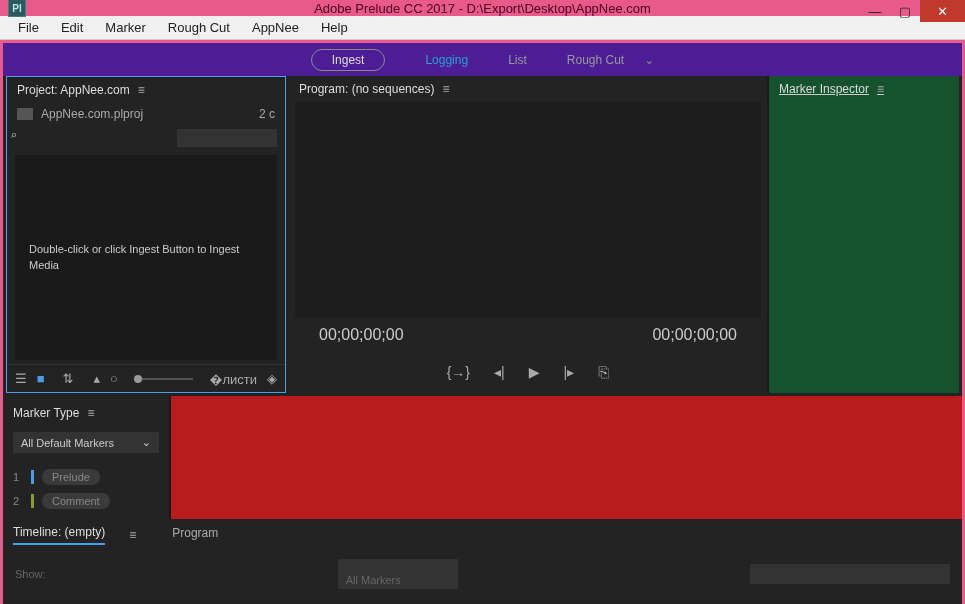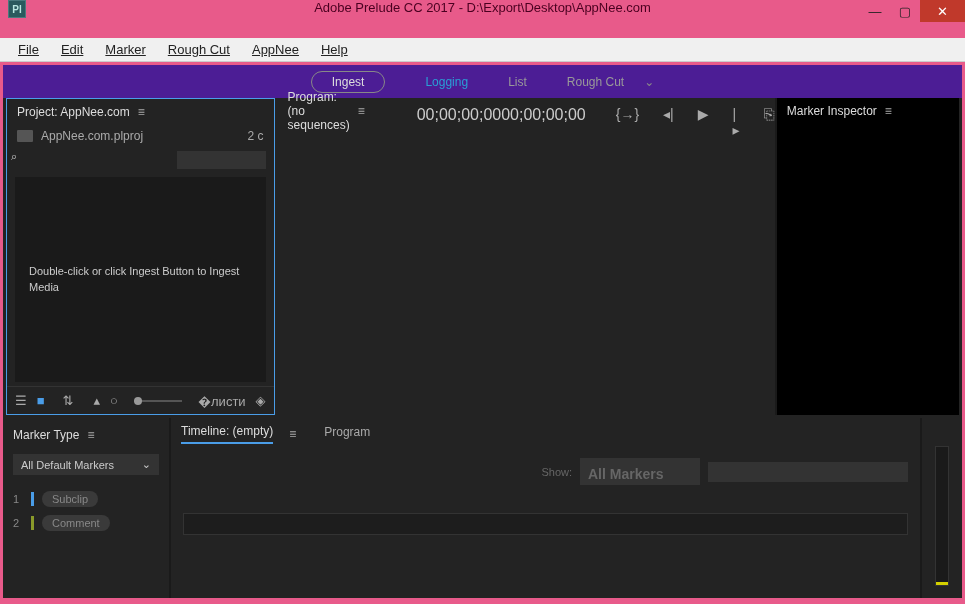--- a/index.html
+++ b/index.html
@@ -1,26 +1,26 @@
 <!DOCTYPE html>
 <html><head>
 <meta charset="utf-8">
 <style>
 * { margin: 0; padding: 0; box-sizing: border-box; font-family: -apple-system, "Segoe UI", Arial, sans-serif; }
 body { background: #e85a8a; width: 965px; height: 604px; overflow: hidden; font-size: 12px; color: #ccc; }
 
-.titlebar { height: 38px; background: #e85a8a; display: flex; align-items: flex-start; position: relative; }
+.titlebar { height: 16px; background: #e85a8a; display: flex; align-items: center; position: relative; }
 .app-icon { width: 18px; height: 18px; background: #2a5a5e; color: #b8e6e0; display: flex; align-items: center; justify-content: center; font-size: 10px; font-weight: bold; margin-left: 8px; border: 1px solid #4a7a7e; }
 .title-text { position: absolute; left: 50%; transform: translateX(-50%); color: #4a0020; font-size: 13px; }
 .win-controls { position: absolute; right: 0; top: 0; display: flex; }
 .win-btn { width: 30px; height: 22px; display: flex; align-items: center; justify-content: center; color: #222; font-size: 13px; cursor: pointer; }
 .win-btn.close { background: #c0392b; color: #fff; width: 45px; }
 
 .menubar { height: 24px; background: #f0f0f0; display: flex; align-items: center; padding: 0 8px; gap: 2px; border-bottom: 1px solid #ccc; }
-.menu-item { padding: 2px 10px; color: #222; font-size: 13px; cursor: pointer; text-decoration: underline; }
+.menu-item { padding: 2px 10px; color: #222; font-size: 13px; cursor: pointer; }
 
 .workspace-bar { height: 36px; background: #4c1d95; display: flex; align-items: center; justify-content: center; gap: 40px; border: 3px solid #e85a8a; border-bottom: none; }
 .ws-tab { color: #999; font-size: 12px; cursor: pointer; padding: 4px 0; }
 .ws-tab.pill { border: 1px solid #888; border-radius: 12px; padding: 3px 20px; color: #ddd; }
 .ws-tab.active { color: #2a9fd6; }
 .ws-chevron { color: #888; margin-left: -20px; }
 
 .main-area { display: flex; height: 320px; border-left: 3px solid #e85a8a; border-right: 3px solid #e85a8a; background: #232323; }
 
 .project-panel { width: 280px; border: 1px solid #4a9de8; background: #232323; display: flex; flex-direction: column; margin: 0 3px 3px 3px; }
@@ -33,46 +33,46 @@
 .search-icon-wrap { position: relative; }
 .search-icon { position: absolute; left: 4px; top: 3px; color: #ccc; font-size: 11px; }
 .media-bin { flex: 1; margin: 4px 8px; background: #1a1a1a; display: flex; align-items: center; padding: 0 14px; }
 .media-hint { color: #ccc; font-size: 11px; line-height: 1.4; }
 .project-toolbar { height: 28px; display: flex; align-items: center; padding: 0 8px; gap: 10px; border-top: 1px solid #333; }
 .pt-icon { color: #aaa; cursor: pointer; font-size: 13px; }
 .pt-icon.active { color: #4a9de8; }
 .zoom-slider { flex: 1; height: 2px; background: #555; position: relative; margin: 0 6px; }
 .zoom-handle { position: absolute; left: 0; top: -3px; width: 8px; height: 8px; border-radius: 50%; background: #999; }
 
-.program-panel { flex: 1; background: #232323; display: flex; flex-direction: row; border-right: 2px solid #1a1a1a; margin-bottom: 3px; }
+.program-panel { flex: 1; background: #232323; display: flex; flex-direction: column; border-right: 2px solid #1a1a1a; margin-bottom: 3px; }
 .program-view { flex: 1; background: #1d1d1d; margin: 0 6px; }
 .timecode-row { display: flex; justify-content: space-between; padding: 8px 30px 12px; color: #ccc; font-size: 16px; }
 .transport { display: flex; justify-content: center; gap: 24px; padding: 8px 0 12px; }
 .tr-btn { color: #aaa; cursor: pointer; font-size: 14px; }
 
-.inspector-panel { width: 190px; background: #000000; margin-right: 3px; margin-bottom: 3px; }
+.inspector-panel { width: 190px; background: #14532d; margin-right: 3px; margin-bottom: 3px; text-decoration: underline; }
 .inspector-body { padding: 8px 12px; color: #999; font-size: 12px; }
 
-.lower-area { display: flex; height: 183px; border: 3px solid #e85a8a; border-top: none; background: #b91c1c; }
+.lower-area { display: flex; height: 183px; border: 3px solid #e85a8a; border-top: none; background: #b91c1c; flex-direction: column; }
 
 .marker-type-panel { width: 168px; background: #232323; border-right: 2px solid #1a1a1a; padding-top: 4px; }
 .marker-dropdown { margin: 6px 10px; background: #333; padding: 4px 8px; display: flex; justify-content: space-between; align-items: center; color: #ccc; font-size: 11px; cursor: pointer; }
 .marker-list { padding: 6px 10px; }
 .marker-item { display: flex; align-items: center; gap: 8px; padding: 4px 0; color: #aaa; font-size: 11px; }
 .marker-num { width: 10px; color: #888; }
 .marker-bar { width: 3px; height: 14px; }
 .marker-chip { background: #3a3a3a; padding: 2px 10px; border-radius: 9px; color: #888; }
 
 .timeline-panel { flex: 1; background: #232323; display: flex; flex-direction: column; }
-.timeline-tabs { display: flex; gap: 28px; padding: 6px 10px; align-items: center; }
+.timeline-tabs { display: flex; gap: 36px; padding: 6px 10px; align-items: center; }
 .tl-tab { color: #aaa; font-size: 12px; padding-bottom: 4px; cursor: pointer; }
 .tl-tab.active { color: #ddd; border-bottom: 2px solid #4a9de8; }
-.tl-controls { display: flex; align-items: center; gap: 8px; padding: 8px 12px; justify-content: flex-end; }
+.tl-controls { display: flex; align-items: center; gap: 8px; padding: 8px 12px; justify-content: space-between; }
 .tl-show-label { color: #666; font-size: 11px; }
-.tl-select { background: #333; color: #666; padding: 8px 28px 3px 8px; font-size: 14px; min-width: 120px; font-weight: bold; }
+.tl-select { background: #333; color: #666; padding: 15px 28px 3px 8px; font-size: 11px; min-width: 120px; }
 .tl-search { background: #333; width: 200px; height: 20px; border: none; position: relative; }
 .tl-track { margin: 20px 12px 0; height: 22px; background: #1d1d1d; border: 1px solid #333; }
 
 .audio-meter { width: 42px; background: #232323; border-left: 2px solid #1a1a1a; display: flex; align-items: flex-end; justify-content: center; padding-bottom: 12px; }
 .meter-bar { width: 14px; height: 140px; background: #1a1a1a; border: 1px solid #333; position: relative; }
 .meter-level { position: absolute; bottom: 0; left: 0; right: 0; height: 3px; background: #d4d000; }
 </style>
 </head>
 <body>
 
@@ -174,21 +174,21 @@
       <span class="panel-menu">≡</span>
     </div>
     <div class="marker-dropdown">
       <span>All Default Markers</span>
       <span>⌄</span>
     </div>
     <div class="marker-list">
       <div class="marker-item">
         <span class="marker-num">1</span>
         <span class="marker-bar" style="background:#4a9de8"></span>
-        <span class="marker-chip">Subclip</span>
+        <span class="marker-chip">Prelude</span>
       </div>
       <div class="marker-item">
         <span class="marker-num">2</span>
         <span class="marker-bar" style="background:#8a9a2a"></span>
         <span class="marker-chip">Comment</span>
       </div>
     </div>
   </div>
 
   <div class="timeline-panel">

